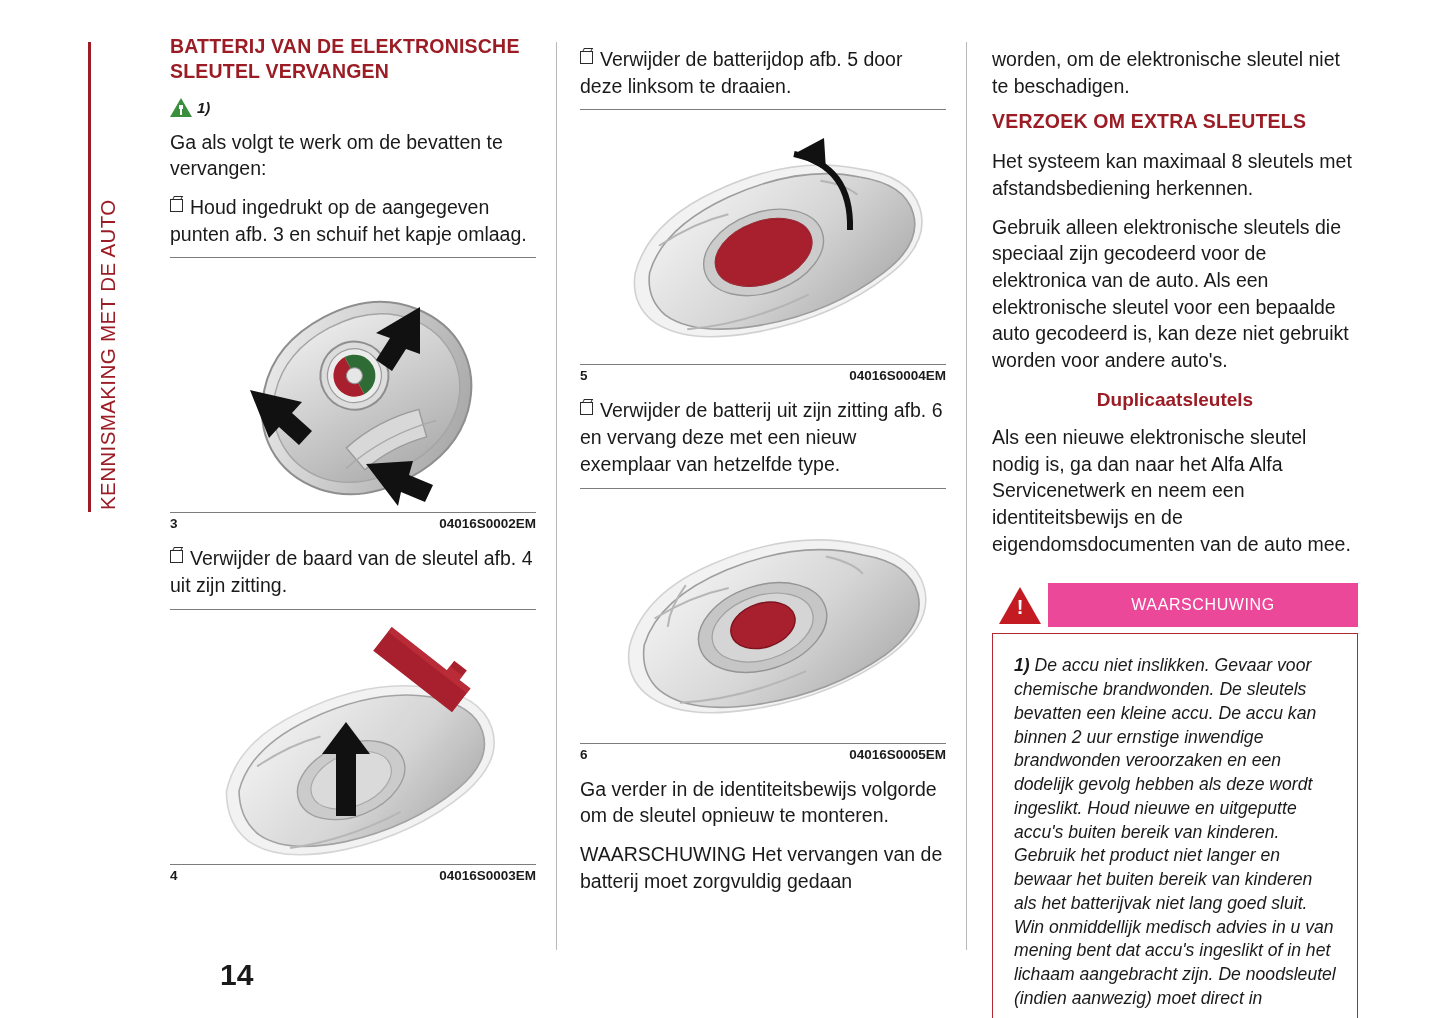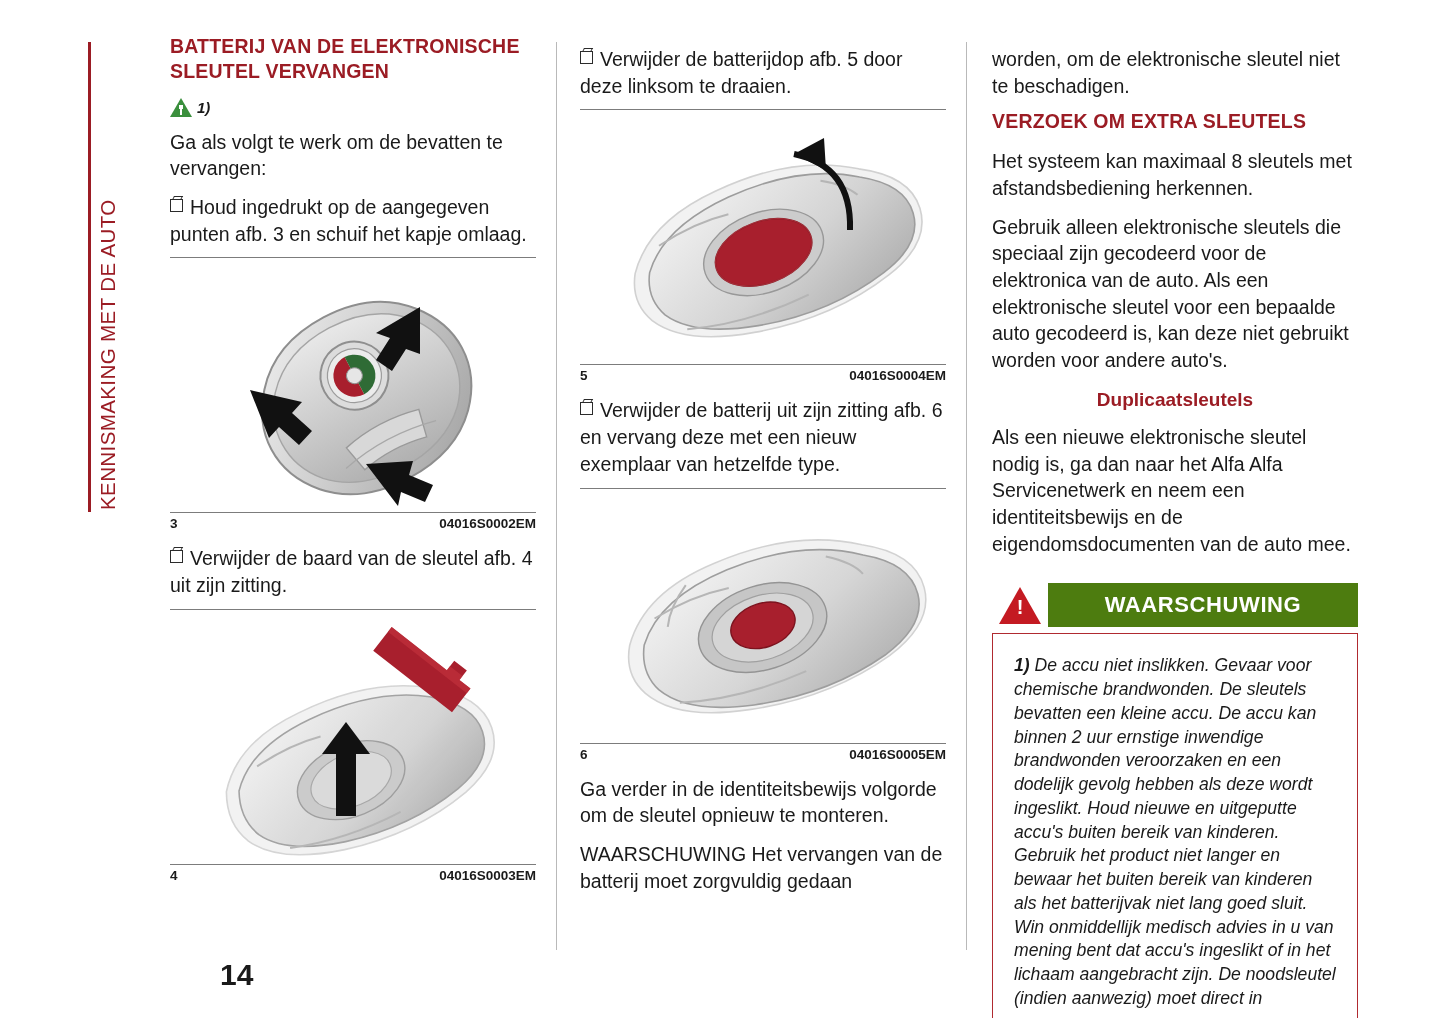--- a/index.html
+++ b/index.html
@@ -209,24 +209,24 @@
     width: 10px;
     text-align: center;
     color: #ffffff;
     font-size: 20px;
     font-weight: bold;
     font-family: "Liberation Sans", sans-serif;
     line-height: 1;
   }
   .warn-bar {
     flex: 1;
-    background: #4d7c0f;
+    background: #ec4899;
     color: #ffffff;
-    font-size: 22px;
-    font-weight: bold;
+    font-size: 16px;
+    font-weight: normal;
     letter-spacing: 0.6px;
     display: flex;
     align-items: center;
     justify-content: center;
   }
   .warn-body {
     border: 1.5px solid #b02a30;
     margin-top: 6px;
     padding: 8px 9px 10px 9px;
     box-sizing: border-box;

